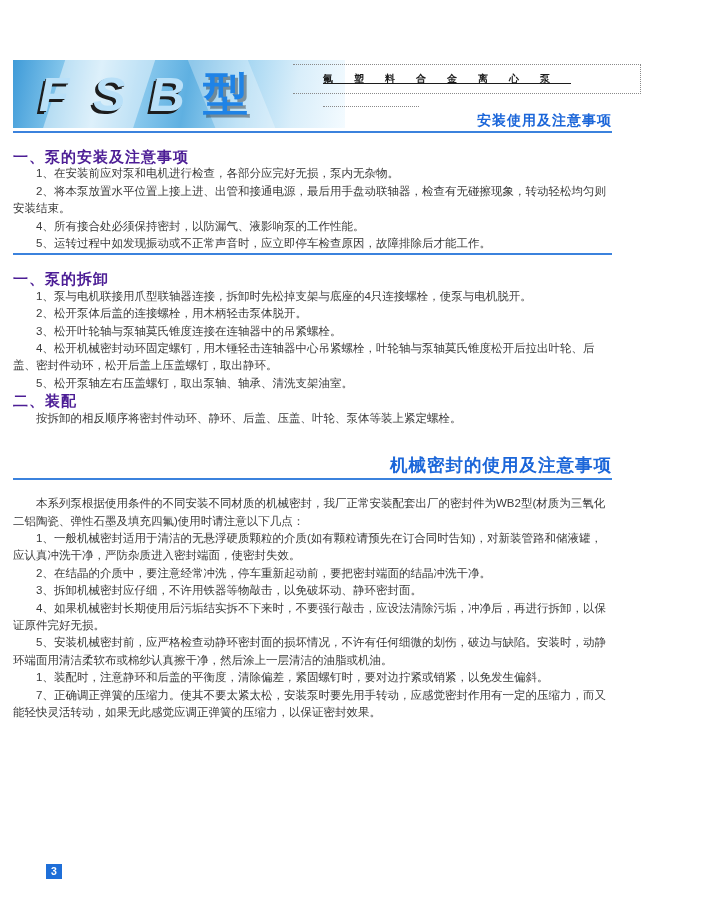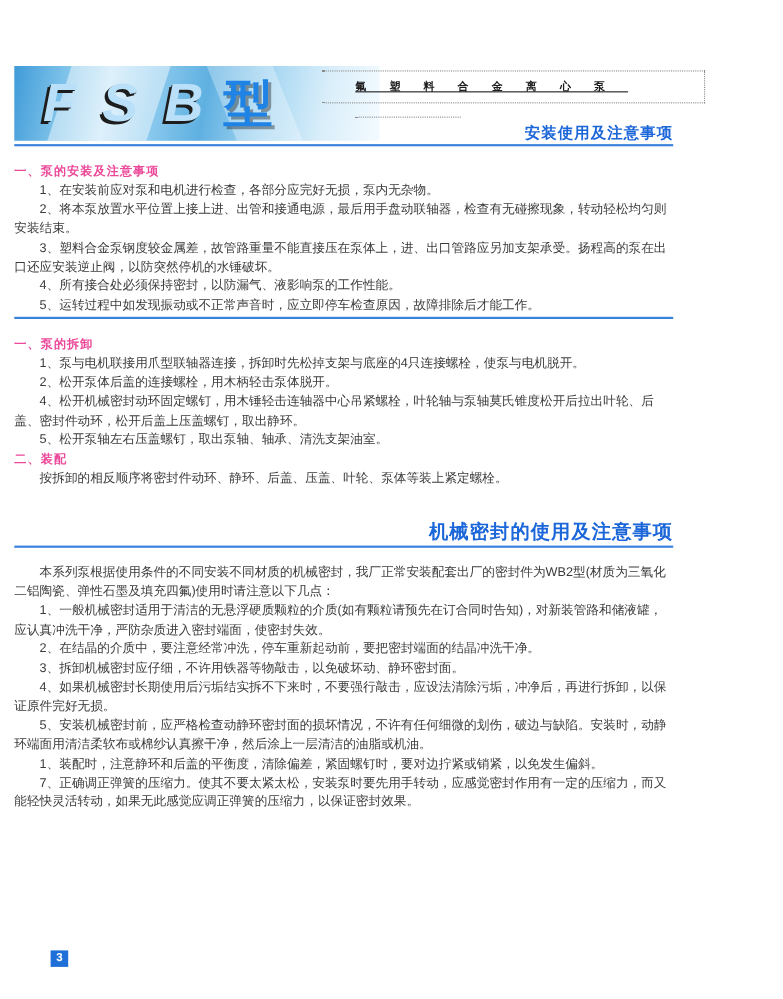--- a/index.html
+++ b/index.html
@@ -83,21 +83,21 @@
   }
 
   .blue-rule {
     border-bottom: 2px solid #3b82dd;
     margin-top: 1px;
   }
 
   
   .body-text { font-size: 11.5px; line-height: 17.4px; }
   .subhead {
-    font-size: 11px; font-weight: bold; color: #ec4899;
+    font-size: 15px; font-weight: bold; color: #4c1d95;
     margin: 0; letter-spacing: 1px;
   }
   .para { margin: 0; text-indent: 2em; }
 
   .twocol { display: grid; grid-template-columns: 386px 1fr; }
   .twocol p { margin: 0; }
   .twocol .l { padding-left: 3em; text-indent: -1em; }
   .twocol .r { padding-left: 0; }
 
   .section-head {
@@ -132,32 +132,32 @@
     </div>
     <div class="dotted-short"></div>
     <div class="header-title">安装使用及注意事项</div>
   </div>
   <div class="blue-rule"></div>
 
   <div class="body-text">
     <p class="subhead mt-s">一、泵的安装及注意事项</p>
     <p class="para">1、在安装前应对泵和电机进行检查，各部分应完好无损，泵内无杂物。</p>
     <p class="para">2、将本泵放置水平位置上接上进、出管和接通电源，最后用手盘动联轴器，检查有无碰擦现象，转动轻松均匀则安装结束。</p>
-    <p class="para">3、塑料合金泵钢度较金属差，故管路重量不能直接压在泵体上，进、出口管路应另加支架承受。扬程高的泵在出口还应安装逆止阀，以防突然停机的水锤破坏。</p>
     <p class="para">4、所有接合处必须保持密封，以防漏气、液影响泵的工作性能。</p>
     <p class="para">5、运转过程中如发现振动或不正常声音时，应立即停车检查原因，故障排除后才能工作。</p>
 
   </div>
 
   <div class="blue-rule"></div>
 
   <div class="body-text">
     <p class="subhead mt-s">一、泵的拆卸</p>
     <p class="para">1、泵与电机联接用爪型联轴器连接，拆卸时先松掉支架与底座的4只连接螺栓，使泵与电机脱开。</p>
     <p class="para">2、松开泵体后盖的连接螺栓，用木柄轻击泵体脱开。</p>
+    <p class="para">3、松开叶轮轴与泵轴莫氏锥度连接在连轴器中的吊紧螺栓。</p>
     <p class="para">4、松开机械密封动环固定螺钉，用木锤轻击连轴器中心吊紧螺栓，叶轮轴与泵轴莫氏锥度松开后拉出叶轮、后盖、密封件动环，松开后盖上压盖螺钉，取出静环。</p>
     <p class="para">5、松开泵轴左右压盖螺钉，取出泵轴、轴承、清洗支架油室。</p>
     <p class="subhead">二、装配</p>
     <p class="para">按拆卸的相反顺序将密封件动环、静环、后盖、压盖、叶轮、泵体等装上紧定螺栓。</p>
   </div>
 
   <p class="section-head mt-h">机械密封的使用及注意事项</p>
   <div class="blue-rule"></div>
 
   <div class="body-text">

